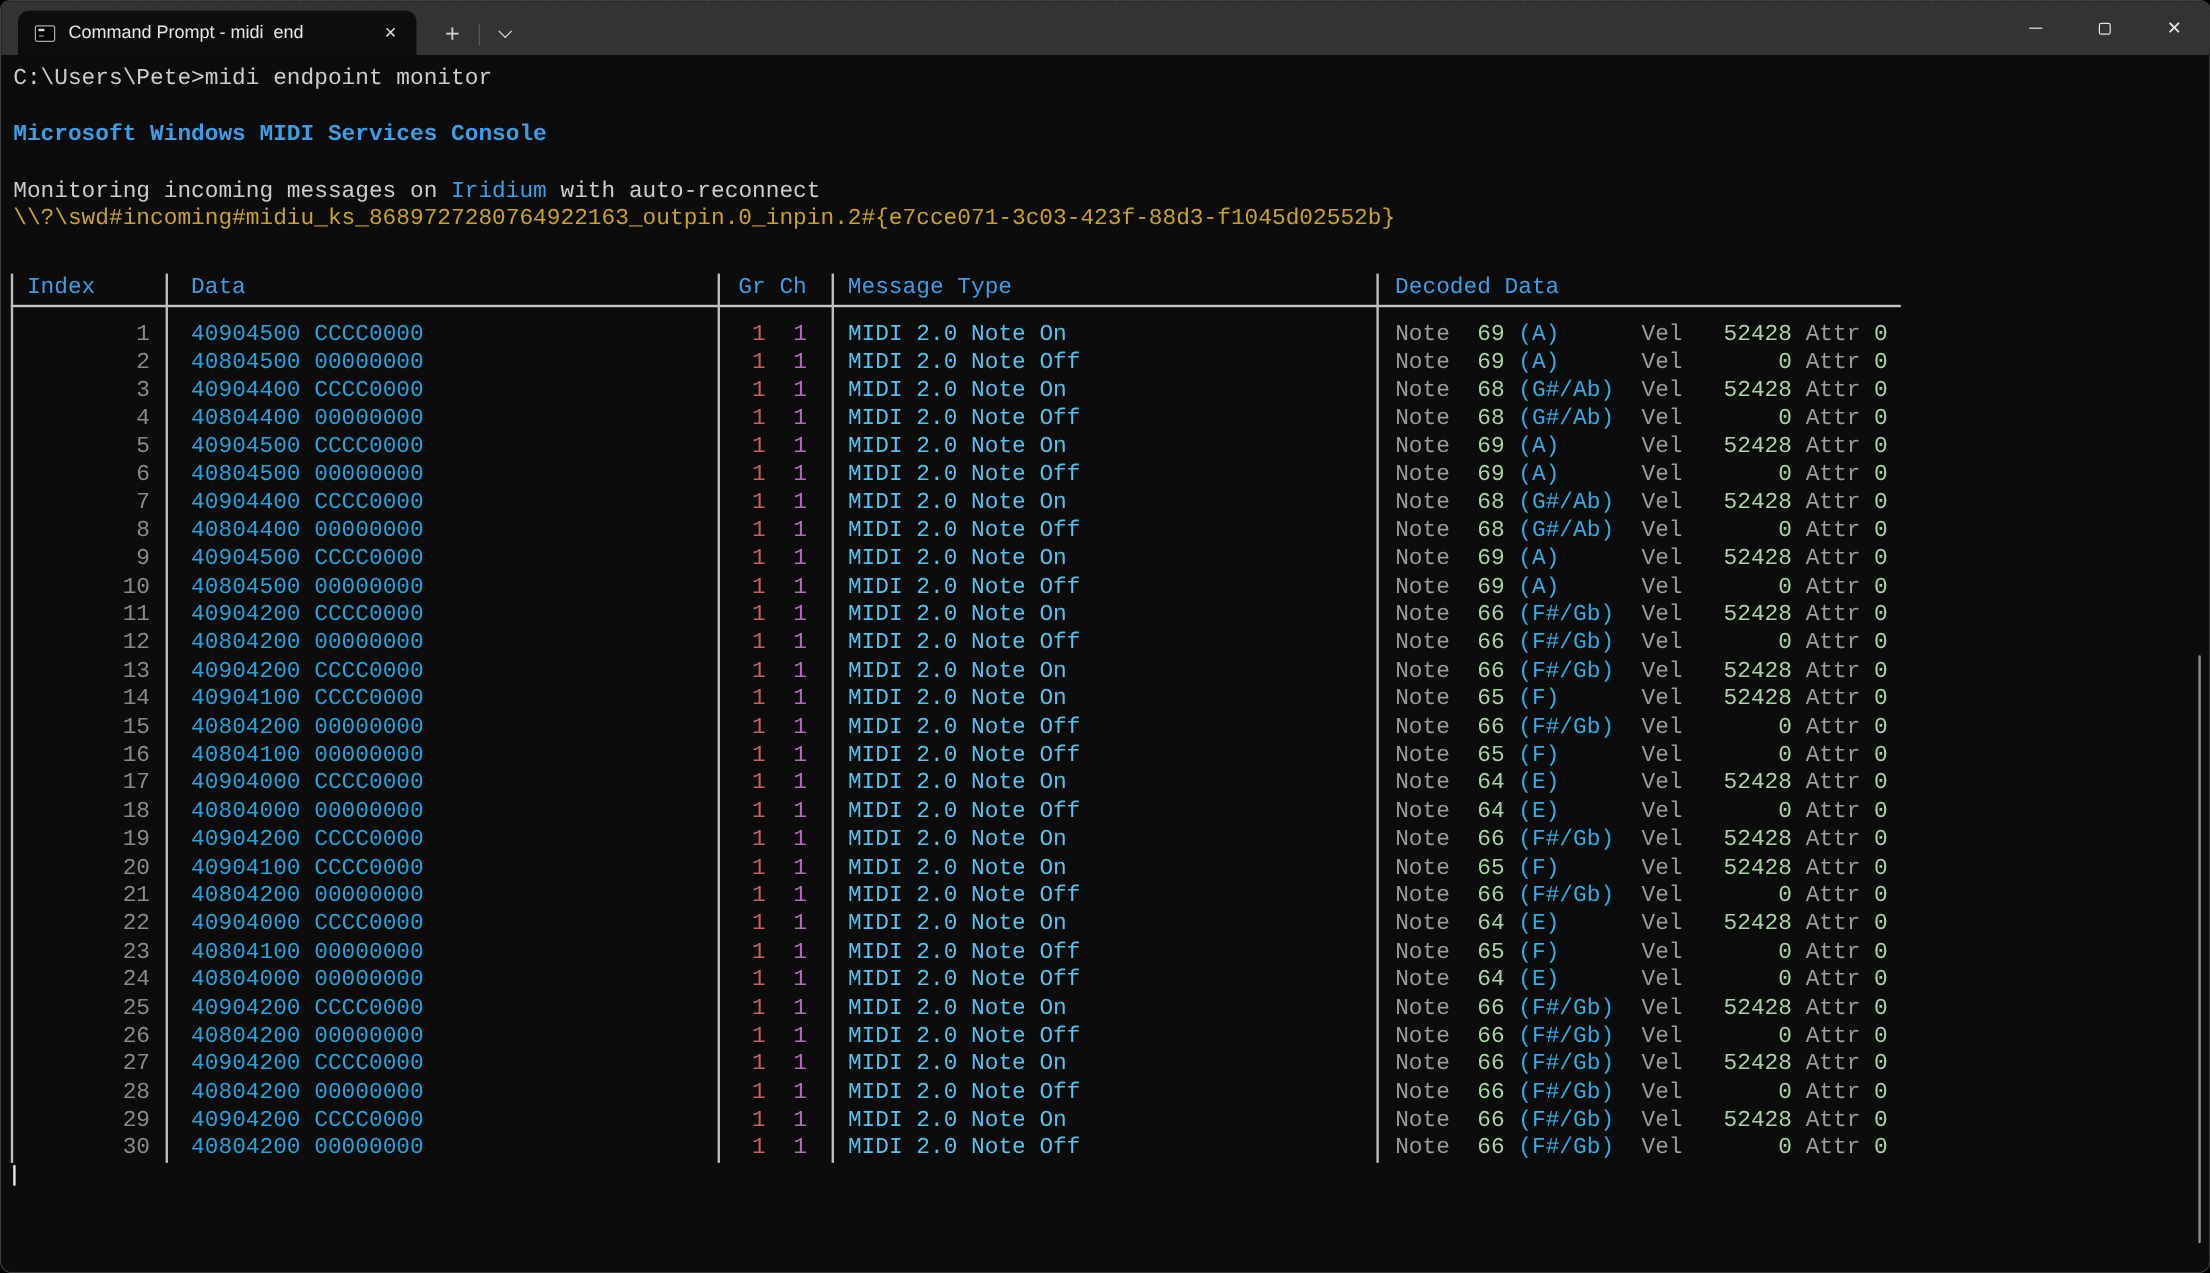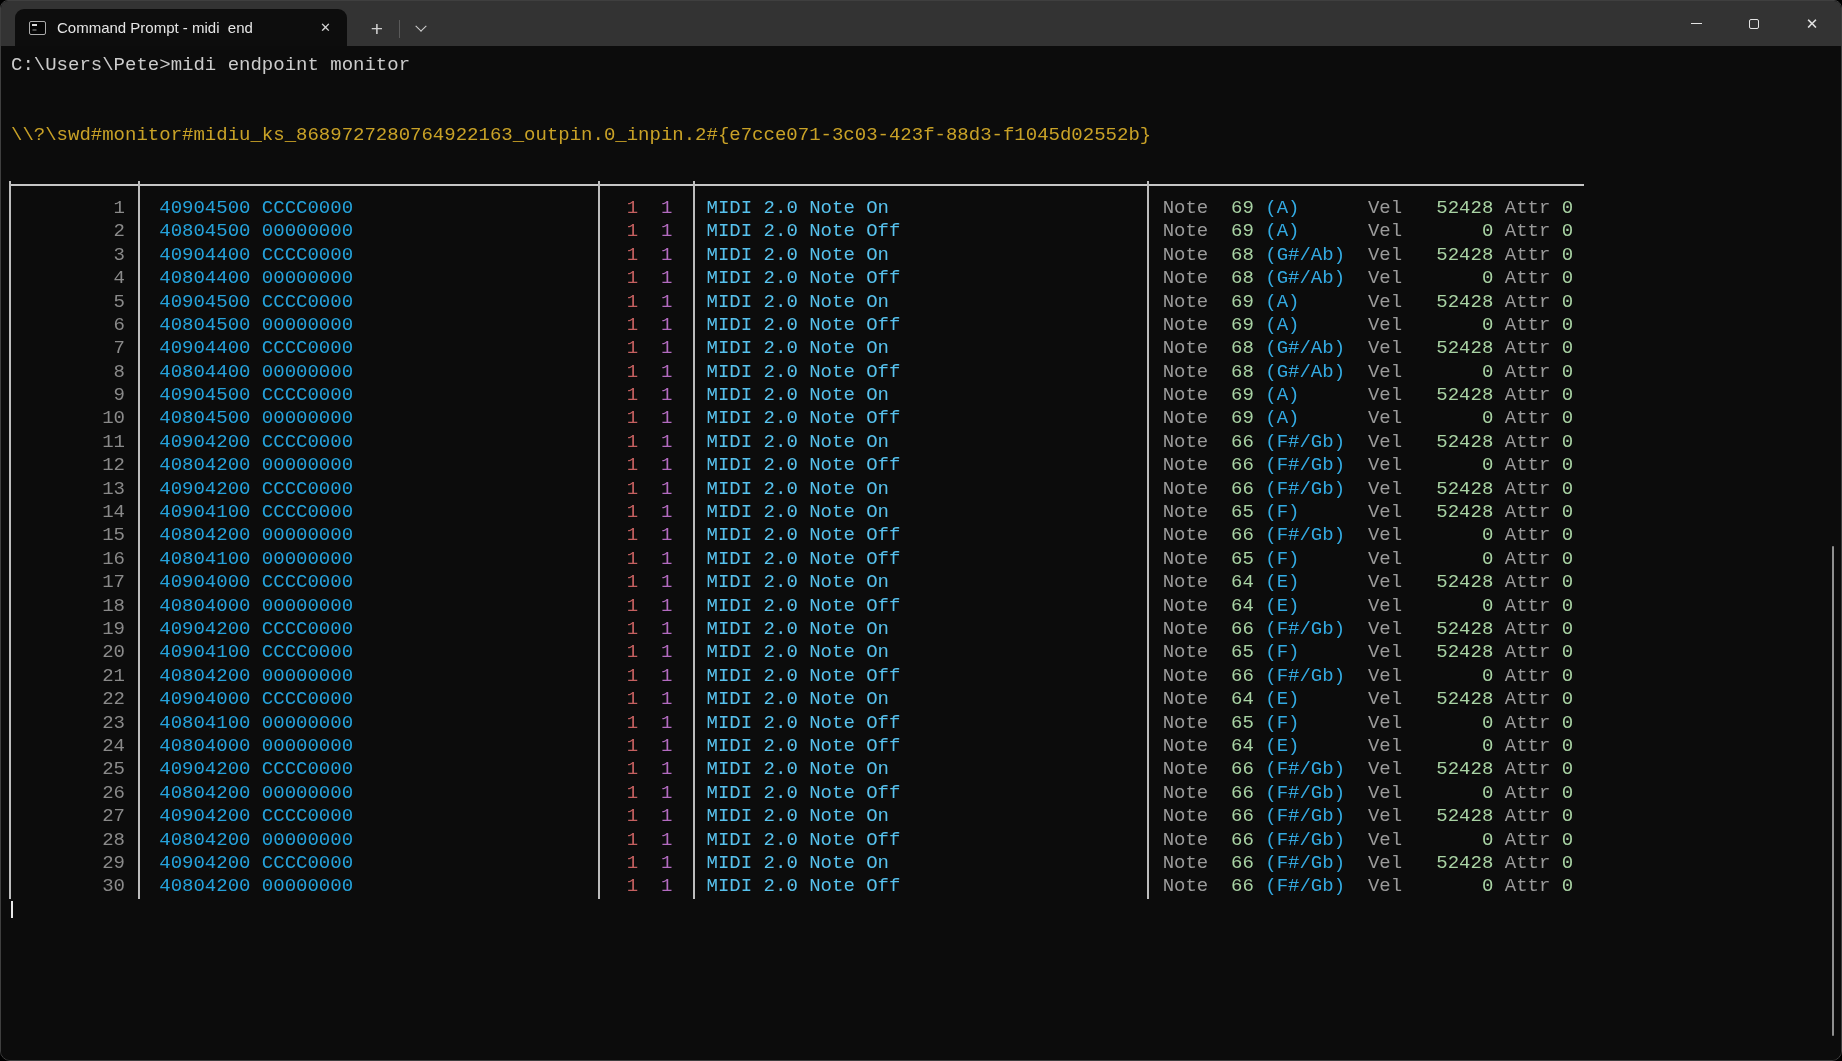--- a/index.html
+++ b/index.html
@@ -83,25 +83,28 @@
         </div>
       <div class="wc">
           <span class="close-glyph">✕</span>
         </div>
     </div>
   </div>
 
   <div class="terminal">
     <div class="tline">C:\Users\Pete&gt;midi endpoint monitor</div>
     <div class="tline"></div>
+    <div class="tline c-blue b">Microsoft Windows MIDI Services Console</div>
     <div class="tline"></div>
-    <div class="tline c-yellow">\\?\swd#monitor#midiu_ks_8689727280764922163_outpin.0_inpin.2#{e7cce071-3c03-423f-88d3-f1045d02552b}</div>
+    <div class="tline"><span>Monitoring incoming messages on </span><span class="c-blue">Iridium</span><span> with auto-reconnect</span></div>
+    <div class="tline c-yellow">\\?\swd#incoming#midiu_ks_8689727280764922163_outpin.0_inpin.2#{e7cce071-3c03-423f-88d3-f1045d02552b}</div>
     <div class="tline"></div>
 
     <div class="table-wrap">
+      <div class="tline c-blue" id="thead"> Index       Data                                    Gr Ch   Message Type                            Decoded Data</div>
       <div class="underline-spacer">
         <div class="hline"></div>
       </div>
       <div id="tbody">
           <div class="tline"><span class="c-idx">         1   </span><span class="c-data">40904500 CCCC0000                        </span><span class="c-gr">1</span><span>  </span><span class="c-ch">1</span><span>   </span><span class="c-msg">MIDI 2.0 Note On                        </span><span class="c-lbl">Note</span><span class="c-num">  69</span><span class="c-name"> (A)      </span><span class="c-lbl">Vel</span><span class="c-num">   52428</span><span class="c-lbl"> Attr</span><span class="c-num"> 0</span></div>
           <div class="tline"><span class="c-idx">         2   </span><span class="c-data">40804500 00000000                        </span><span class="c-gr">1</span><span>  </span><span class="c-ch">1</span><span>   </span><span class="c-msg">MIDI 2.0 Note Off                       </span><span class="c-lbl">Note</span><span class="c-num">  69</span><span class="c-name"> (A)      </span><span class="c-lbl">Vel</span><span class="c-num">       0</span><span class="c-lbl"> Attr</span><span class="c-num"> 0</span></div>
           <div class="tline"><span class="c-idx">         3   </span><span class="c-data">40904400 CCCC0000                        </span><span class="c-gr">1</span><span>  </span><span class="c-ch">1</span><span>   </span><span class="c-msg">MIDI 2.0 Note On                        </span><span class="c-lbl">Note</span><span class="c-num">  68</span><span class="c-name"> (G#/Ab)  </span><span class="c-lbl">Vel</span><span class="c-num">   52428</span><span class="c-lbl"> Attr</span><span class="c-num"> 0</span></div>
           <div class="tline"><span class="c-idx">         4   </span><span class="c-data">40804400 00000000                        </span><span class="c-gr">1</span><span>  </span><span class="c-ch">1</span><span>   </span><span class="c-msg">MIDI 2.0 Note Off                       </span><span class="c-lbl">Note</span><span class="c-num">  68</span><span class="c-name"> (G#/Ab)  </span><span class="c-lbl">Vel</span><span class="c-num">       0</span><span class="c-lbl"> Attr</span><span class="c-num"> 0</span></div>
           <div class="tline"><span class="c-idx">         5   </span><span class="c-data">40904500 CCCC0000                        </span><span class="c-gr">1</span><span>  </span><span class="c-ch">1</span><span>   </span><span class="c-msg">MIDI 2.0 Note On                        </span><span class="c-lbl">Note</span><span class="c-num">  69</span><span class="c-name"> (A)      </span><span class="c-lbl">Vel</span><span class="c-num">   52428</span><span class="c-lbl"> Attr</span><span class="c-num"> 0</span></div>
           <div class="tline"><span class="c-idx">         6   </span><span class="c-data">40804500 00000000                        </span><span class="c-gr">1</span><span>  </span><span class="c-ch">1</span><span>   </span><span class="c-msg">MIDI 2.0 Note Off                       </span><span class="c-lbl">Note</span><span class="c-num">  69</span><span class="c-name"> (A)      </span><span class="c-lbl">Vel</span><span class="c-num">       0</span><span class="c-lbl"> Attr</span><span class="c-num"> 0</span></div>

